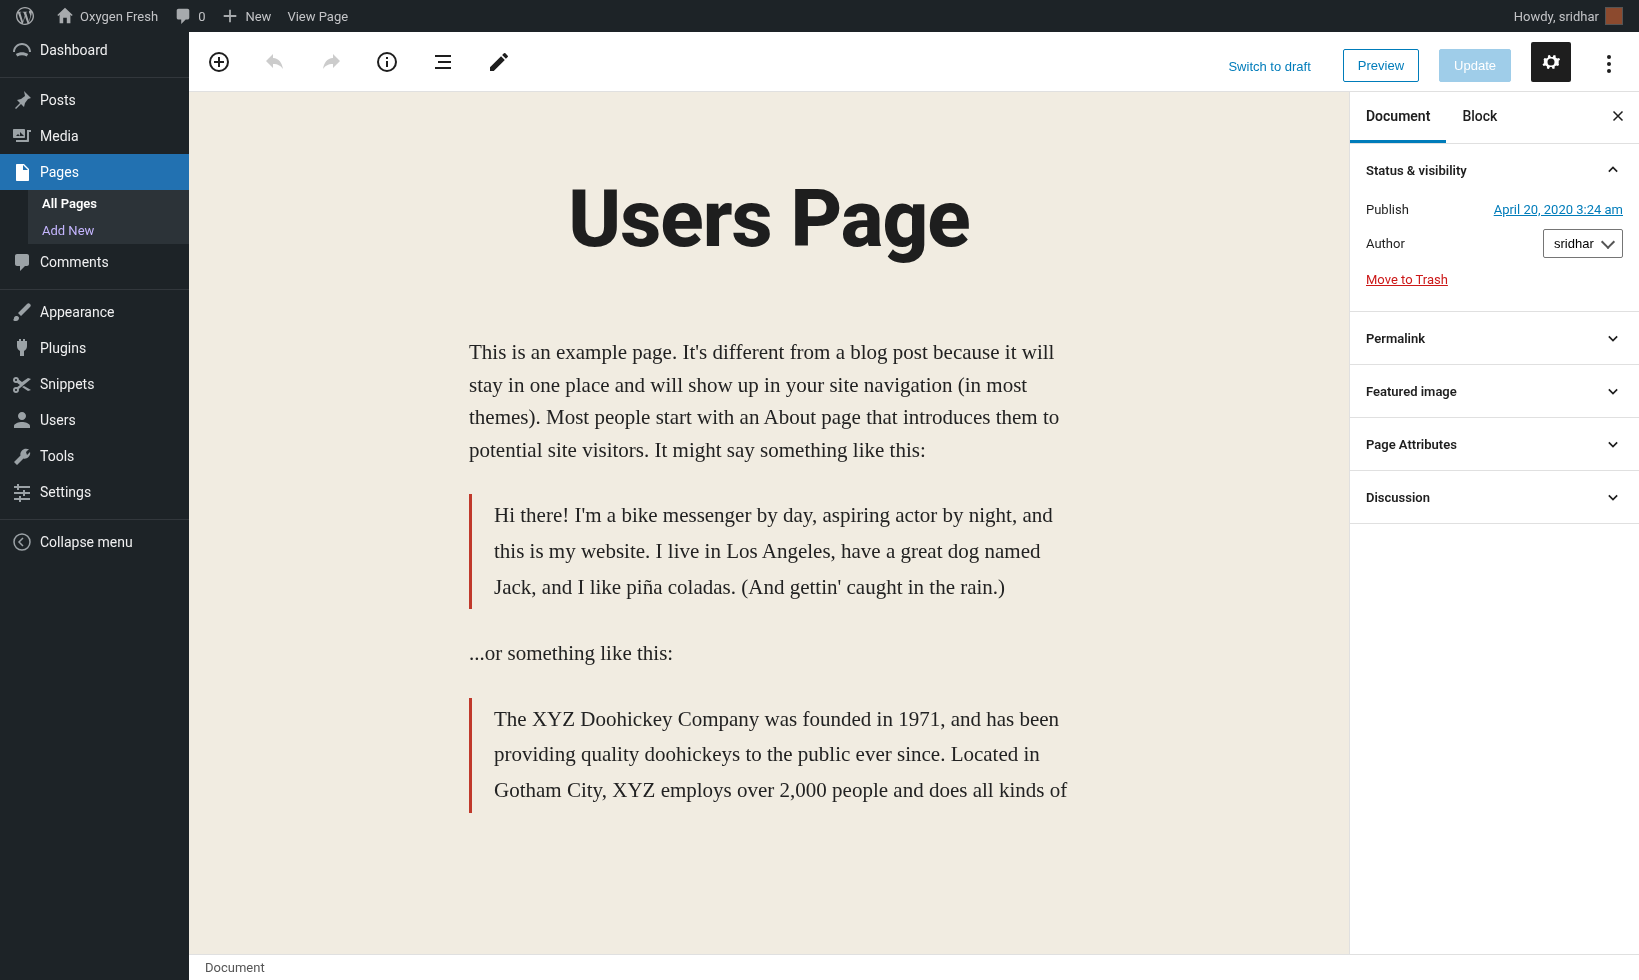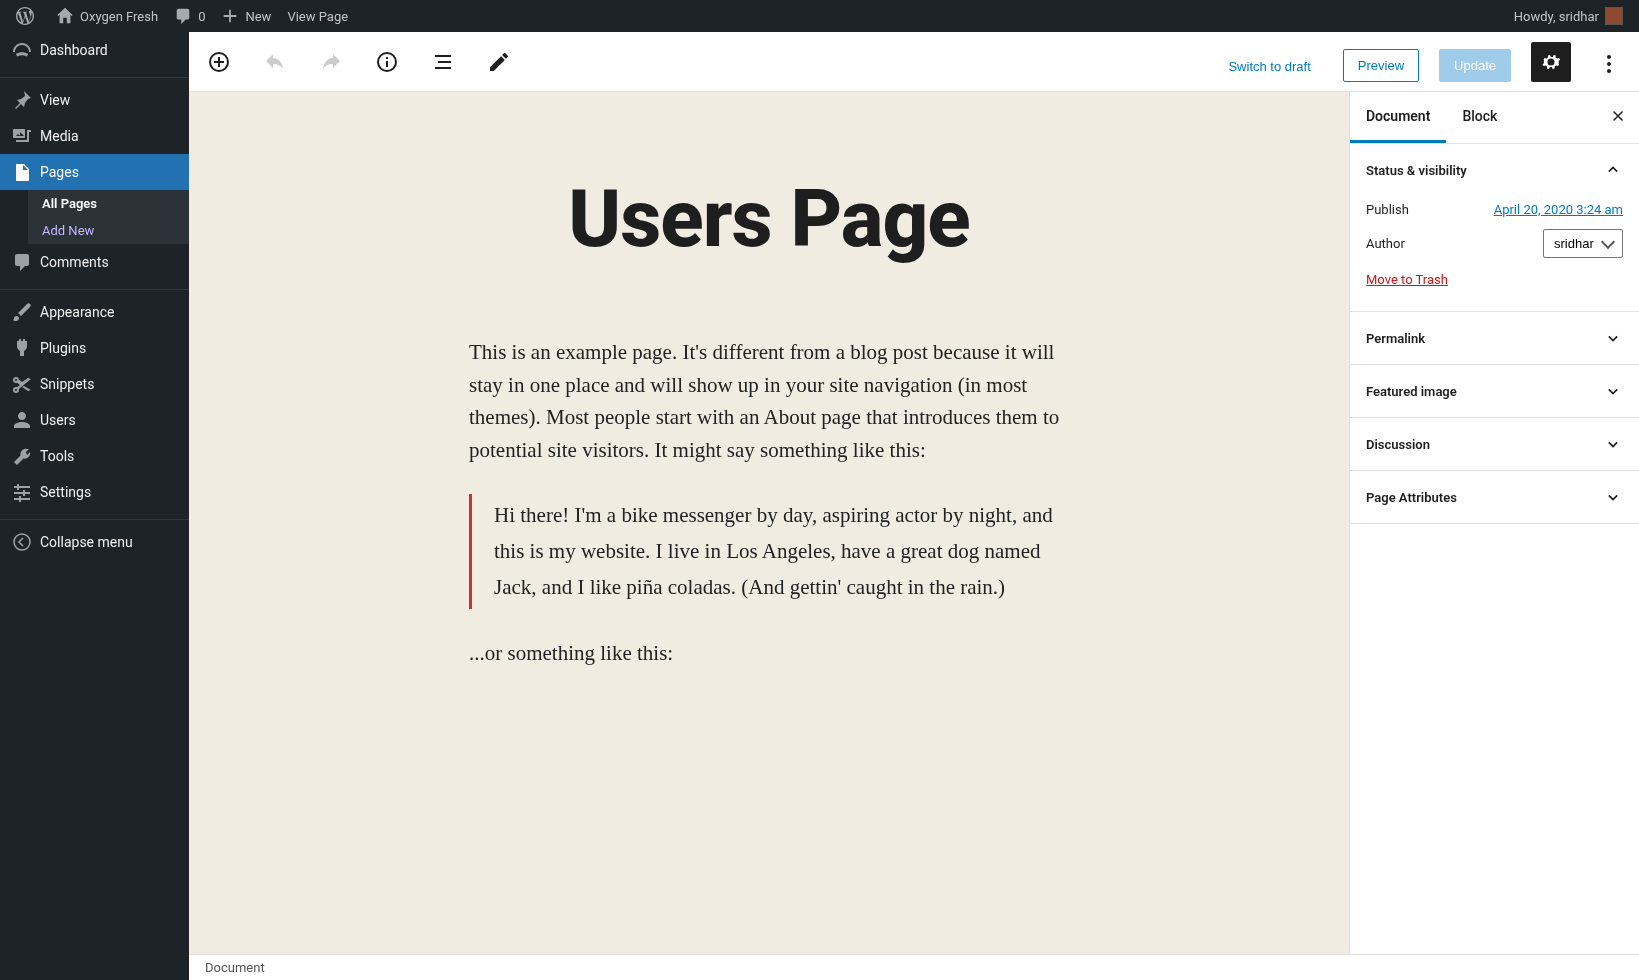--- a/index.html
+++ b/index.html
@@ -126,21 +126,21 @@
       <svg class="mi" viewBox="0 0 20 20">
           <path d="M3.8 13.9l1.5 2.6c3-1.7 6.4-1.7 9.4 0l1.5-2.6C12.1 11.6 7.9 11.6 3.8 13.9zM10 3C5 3 1 7 1 12h2c0-3.9 3.1-7 7-7s7 3.1 7 7h2c0-5-4-9-9-9z"></path>
         </svg>
       <span>Dashboard</span>
     </div>
     <div class="menu-sep"></div>
     <div class="menu-item">
       <svg class="mi" viewBox="0 0 20 20">
           <path d="M12 1l7 7-3 1-3 4-1 4-3-3-5 5-1-1 5-5-3-3 4-1 4-3z"></path>
         </svg>
-      <span>View</span>
+      <span>Posts</span>
     </div>
     <div class="menu-item">
       <svg class="mi" viewBox="0 0 20 20">
           <path d="M13 11V4c0-.6-.4-1-1-1H2c-.6 0-1 .4-1 1v7c0 .6.4 1 1 1h10c.6 0 1-.4 1-1zm-5-5l4 4H4l2-2 2 2V6zm7-2v9c0 .6-.4 1-1 1H4v2h12c.6 0 1-.4 1-1V6h2V4h-4z"></path>
         </svg>
       <span>Media</span>
     </div>
     <div class="menu-item current">
       <svg class="mi" viewBox="0 0 20 20">
           <path d="M5 2h7l5 5v11c0 .6-.4 1-1 1H5c-.6 0-1-.4-1-1V3c0-.6.4-1 1-1zm6 1v5h5l-5-5z"></path>
@@ -259,20 +259,21 @@
     </div>
 
     <div class="ed-body">
       <div class="canvas-wrap">
         <div class="canvas">
           <div class="canvas-inner">
             <h1 class="post-title">Users Page</h1>
             <p class="post-para">This is an example page. It's different from a blog post because it will stay in one place and will show up in your site navigation (in most themes). Most people start with an About page that introduces them to potential site visitors. It might say something like this:</p>
             <blockquote class="post-quote">Hi there! I'm a bike messenger by day, aspiring actor by night, and this is my website. I live in Los Angeles, have a great dog named Jack, and I like piña coladas. (And gettin' caught in the rain.)</blockquote>
             <p class="post-para">...or something like this:</p>
+            <blockquote class="post-quote">The XYZ Doohickey Company was founded in 1971, and has been providing quality doohickeys to the public ever since. Located in Gotham City, XYZ employs over 2,000 people and does all kinds of</blockquote>
           </div>
         </div>
       </div>
 
       <div class="sidebar">
         <div class="sb-tabs">
           <div class="sb-tab active">Document</div>
           <div class="sb-tab">Block</div>
           <div class="sb-close"><svg viewBox="0 0 24 24">
                 <path d="M18 6L6 18M6 6l12 12" stroke="#1e1e1e" stroke-width="2" fill="none"></path>
@@ -310,29 +311,29 @@
         <div class="sb-panel">
           <div class="sb-panel-head">
             <span>Featured image</span>
             <svg viewBox="0 0 24 24">
                 <path d="M7 10l5 5 5-5" fill="none" stroke="#1e1e1e" stroke-width="2"></path>
               </svg>
           </div>
         </div>
         <div class="sb-panel">
           <div class="sb-panel-head">
+            <span>Page Attributes</span>
+            <svg viewBox="0 0 24 24">
+                <path d="M7 10l5 5 5-5" fill="none" stroke="#1e1e1e" stroke-width="2"></path>
+              </svg>
+          </div>
+        </div>
+        <div class="sb-panel">
+          <div class="sb-panel-head">
             <span>Discussion</span>
-            <svg viewBox="0 0 24 24">
-                <path d="M7 10l5 5 5-5" fill="none" stroke="#1e1e1e" stroke-width="2"></path>
-              </svg>
-          </div>
-        </div>
-        <div class="sb-panel">
-          <div class="sb-panel-head">
-            <span>Page Attributes</span>
             <svg viewBox="0 0 24 24">
                 <path d="M7 10l5 5 5-5" fill="none" stroke="#1e1e1e" stroke-width="2"></path>
               </svg>
           </div>
         </div>
       </div>
     </div>
 
     <div class="footer">
       <span>Document</span>

